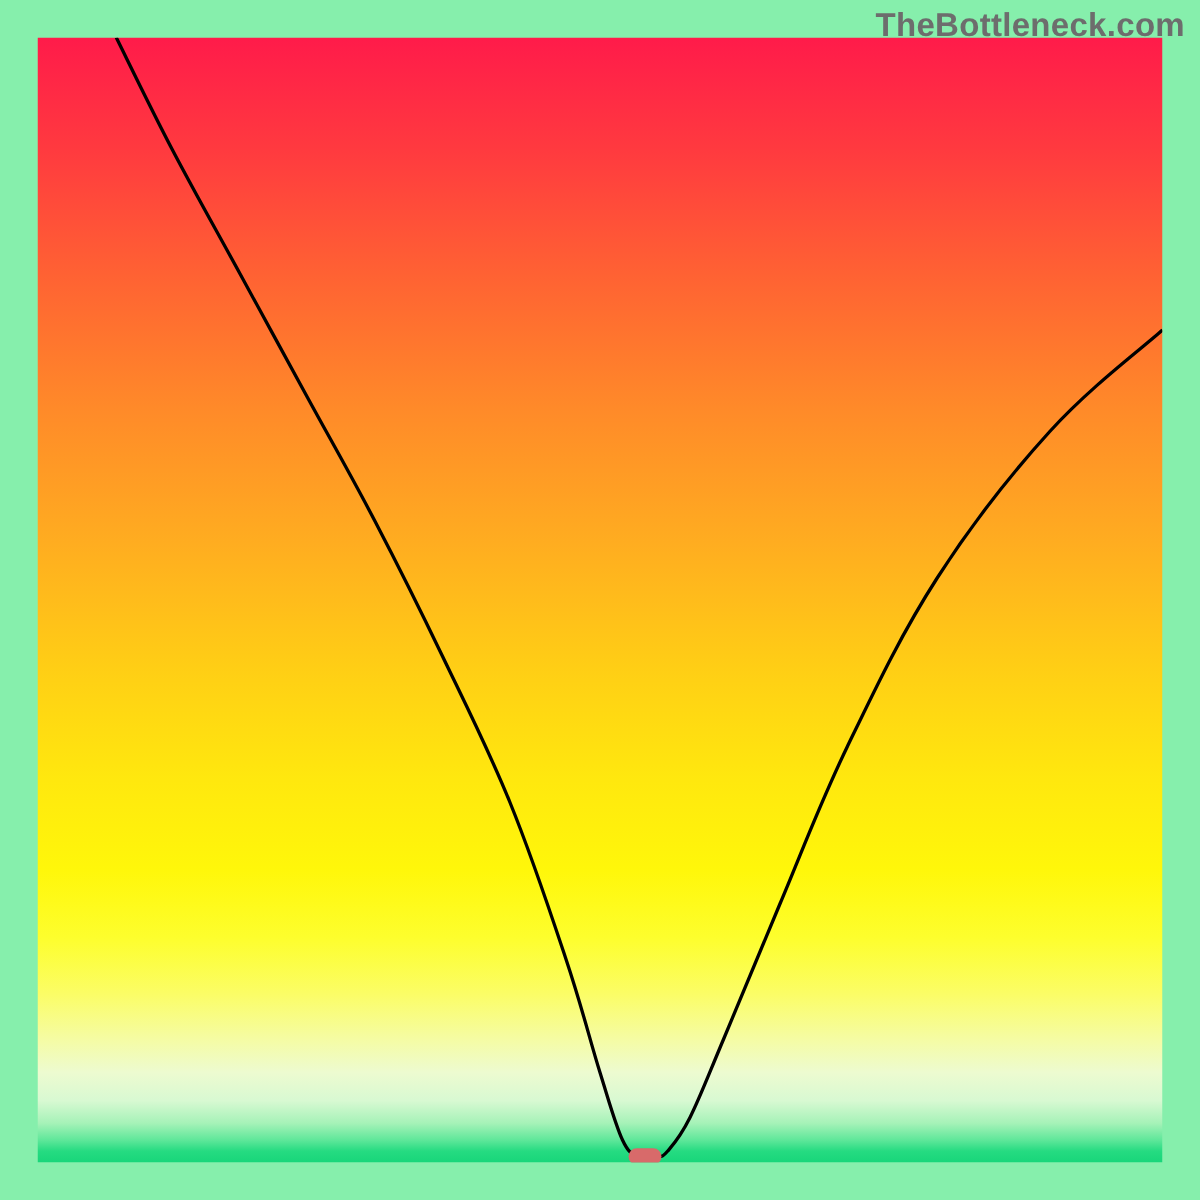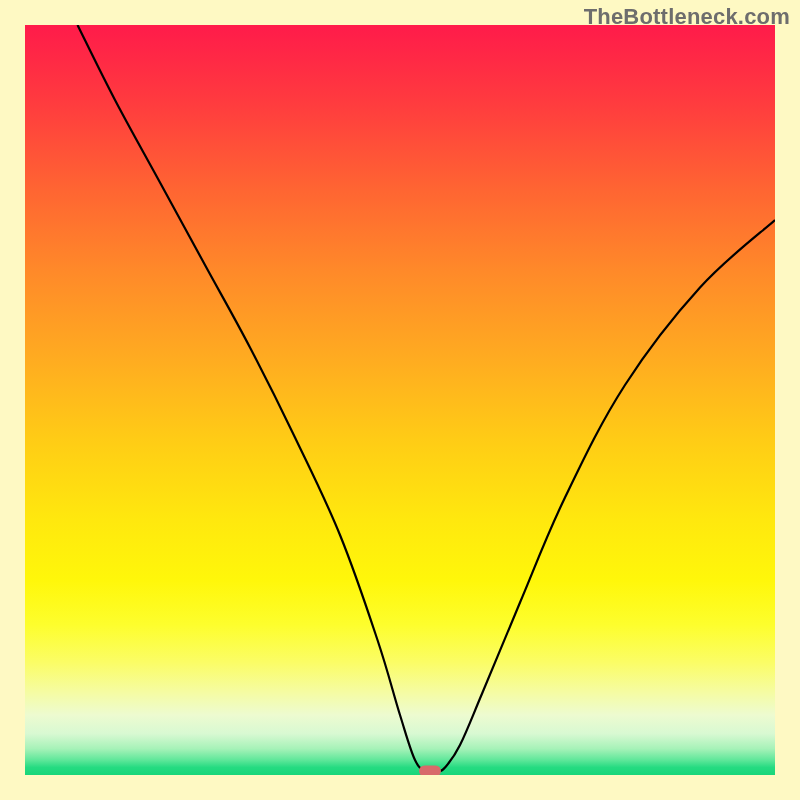--- a/index.html
+++ b/index.html
@@ -8,21 +8,21 @@
     width: 800px;
     height: 800px;
     background: #000;
     overflow: hidden;
     font-family: Arial, Helvetica, sans-serif;
   }
   .frame {
     position: relative;
     width: 800px;
     height: 800px;
-    background: #fef9c3;
+    background: #86efac;
   }
   .watermark {
     position: absolute;
     top: 4px;
     right: 10px;
     font-size: 22px;
     font-weight: 600;
     color: #6d6d6d;
     letter-spacing: 0.2px;
     z-index: 5;

